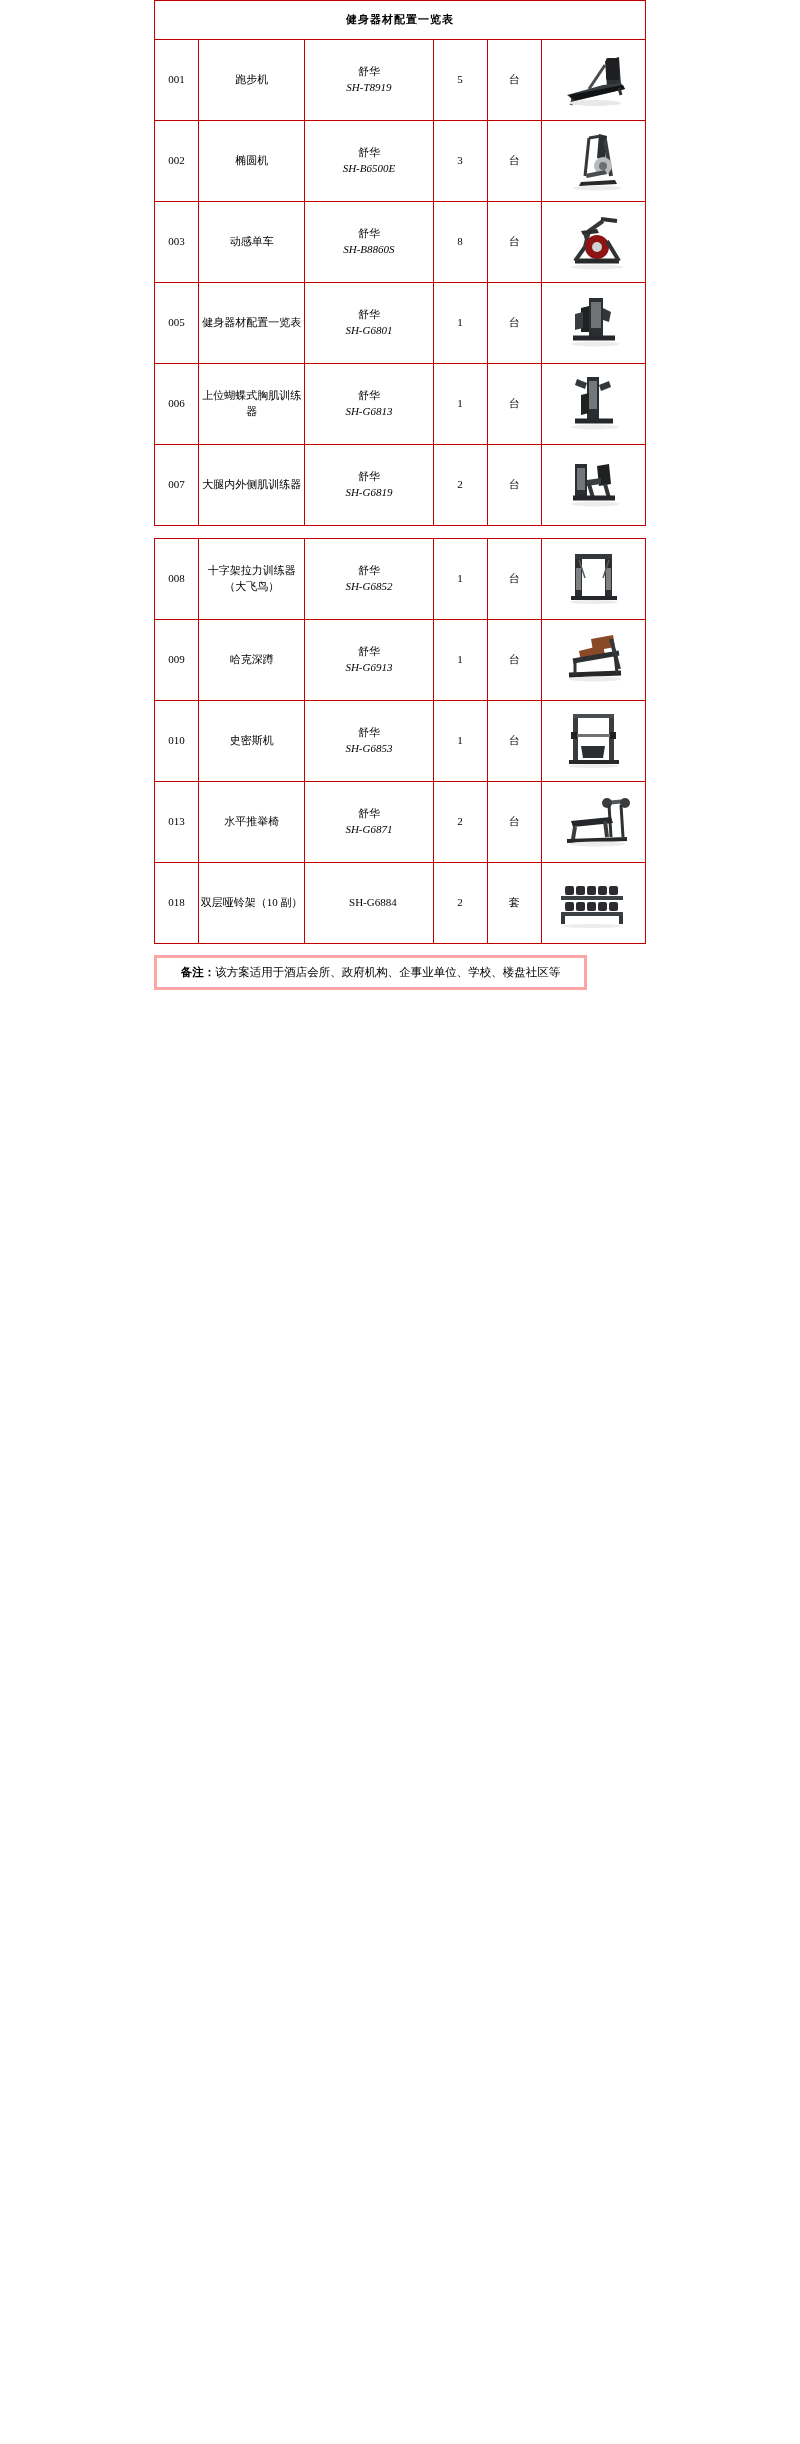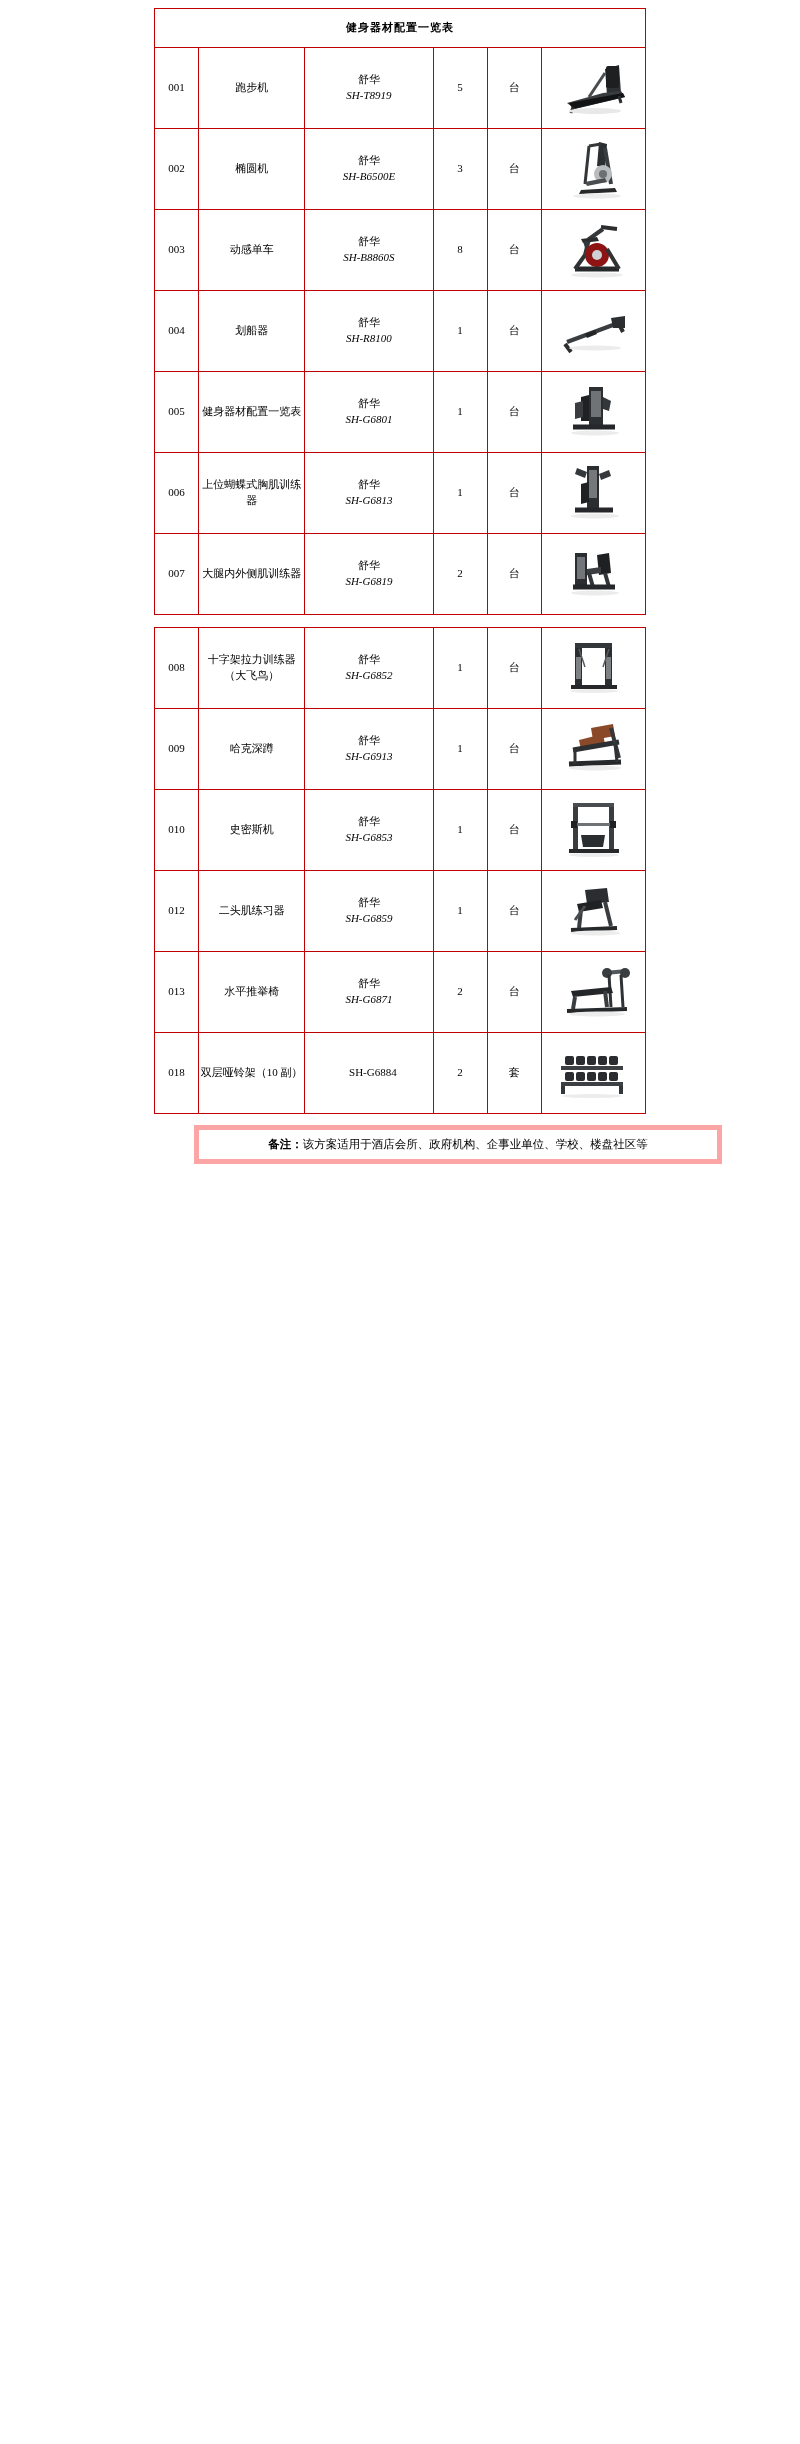--- a/index.html
+++ b/index.html
@@ -8,21 +8,21 @@
     background: #ffffff;
   }
   body {
     width: 800px;
     font-family: "Liberation Serif", "DejaVu Serif", serif;
     color: #000;
   }
   .page {
     width: 800px;
     margin: 0 auto;
-    padding: 8px;
+    padding: 0;
     box-sizing: border-box;
   }
   .sheet {
     width: 492px;
     margin: 0 auto;
     box-sizing: border-box;
   }
   table.tbl {
     width: 492px;
     border-collapse: collapse;
@@ -77,26 +77,25 @@
     display: block;
     position: relative;
     overflow: hidden;
   }
   .pic-wrap svg { display: block; }
   .spacer {
     height: 12px;
     background: #fff;
   }
   .footer-tbl {
-    width: 528px;
+    width: 433px;
     border-collapse: collapse;
     table-layout: fixed;
-    border: 5px solid #fca5a5;
+    border: 3px solid #fca5a5;
     margin-top: -1px;
-    margin-left: 40px;
   }
   .footer-tbl td {
     border: 1px solid #c00000;
     font-size: 11.5px;
     text-align: center;
     padding: 7px 4px;
   }
   .bold-inline { font-weight: bold; }
 </style>
 </head>
@@ -190,42 +189,20 @@
                 <circle cx="52" cy="40" r="12" fill="#8e1414"></circle>
                 <circle cx="52" cy="40" r="5" fill="#cfd2d5"></circle>
                 <path d="M30 54 L74 54" stroke="#26282a" stroke-width="5"></path>
                 <path d="M30 54 L40 40 M74 54 L62 34" stroke="#303234" stroke-width="4"></path>
                 <ellipse cx="52" cy="60" rx="26" ry="2.5" fill="#ececec"></ellipse>
               </svg>
             </span>
           </td>
         </tr>
 
-        <tr>
-          <td class="cell-no">004</td>
-          <td class="cell-name">划船器</td>
-          <td class="cell-model">
-            <span class="model-brand">舒华</span>
-            <span class="model-code">SH-R8100</span>
-          </td>
-          <td class="cell-qty">1</td>
-          <td class="cell-unit">台</td>
-          <td class="pic-cell">
-            <span class="pic-wrap">
-              <svg width="96" height="70" viewBox="0 0 96 70">
-                <rect x="0" y="0" width="96" height="70" fill="#ffffff"></rect>
-                <path d="M22 46 L76 26" stroke="#3a3d40" stroke-width="4"></path>
-                <path d="M66 22 L80 20 L80 32 L68 32 Z" fill="#2c2f31"></path>
-                <path d="M40 38 L50 34 L52 38 L42 42 Z" fill="#232527"></path>
-                <path d="M20 48 L26 56 M74 28 L78 36" stroke="#2b2d2f" stroke-width="4"></path>
-                <ellipse cx="50" cy="52" rx="26" ry="2.5" fill="#ececec"></ellipse>
-              </svg>
-            </span>
-          </td>
-        </tr>
 
         <tr>
           <td class="cell-no">005</td>
           <td class="cell-name">健身器材配置一览表</td>
           <td class="cell-model">
             <span class="model-brand">舒华</span>
             <span class="model-code">SH-G6801</span>
           </td>
           <td class="cell-qty">1</td>
           <td class="cell-unit">台</td>
@@ -382,43 +359,20 @@
                 <rect x="65" y="26" width="6" height="7" fill="#1f2123"></rect>
                 <path d="M24 56 L74 56" stroke="#26282a" stroke-width="4"></path>
                 <path d="M36 40 L60 40 L58 52 L38 52 Z" fill="#2b2e30"></path>
                 <ellipse cx="49" cy="60" rx="25" ry="2" fill="#ececec"></ellipse>
               </svg>
             </span>
           </td>
         </tr>
 
 
-        <tr>
-          <td class="cell-no">012</td>
-          <td class="cell-name">二头肌练习器</td>
-          <td class="cell-model">
-            <span class="model-brand">舒华</span>
-            <span class="model-code">SH-G6859</span>
-          </td>
-          <td class="cell-qty">1</td>
-          <td class="cell-unit">台</td>
-          <td class="pic-cell">
-            <span class="pic-wrap">
-              <svg width="96" height="70" viewBox="0 0 96 70">
-                <rect x="0" y="0" width="96" height="70" fill="#ffffff"></rect>
-                <path d="M40 14 L62 12 L64 26 L42 28 Z" fill="#2b2e30"></path>
-                <path d="M32 28 L56 24 L58 32 L34 36 Z" fill="#1f2123"></path>
-                <path d="M36 34 L34 52 M60 26 L66 50" stroke="#3a3d40" stroke-width="4"></path>
-                <path d="M26 54 L72 52" stroke="#26282a" stroke-width="4"></path>
-                <path d="M40 30 L30 44" stroke="#4a4d50" stroke-width="3"></path>
-                <ellipse cx="50" cy="57" rx="25" ry="2.5" fill="#ececec"></ellipse>
-              </svg>
-            </span>
-          </td>
-        </tr>
 
         <tr>
           <td class="cell-no">013</td>
           <td class="cell-name">水平推举椅</td>
           <td class="cell-model">
             <span class="model-brand">舒华</span>
             <span class="model-code">SH-G6871</span>
           </td>
           <td class="cell-qty">2</td>
           <td class="cell-unit">台</td>

